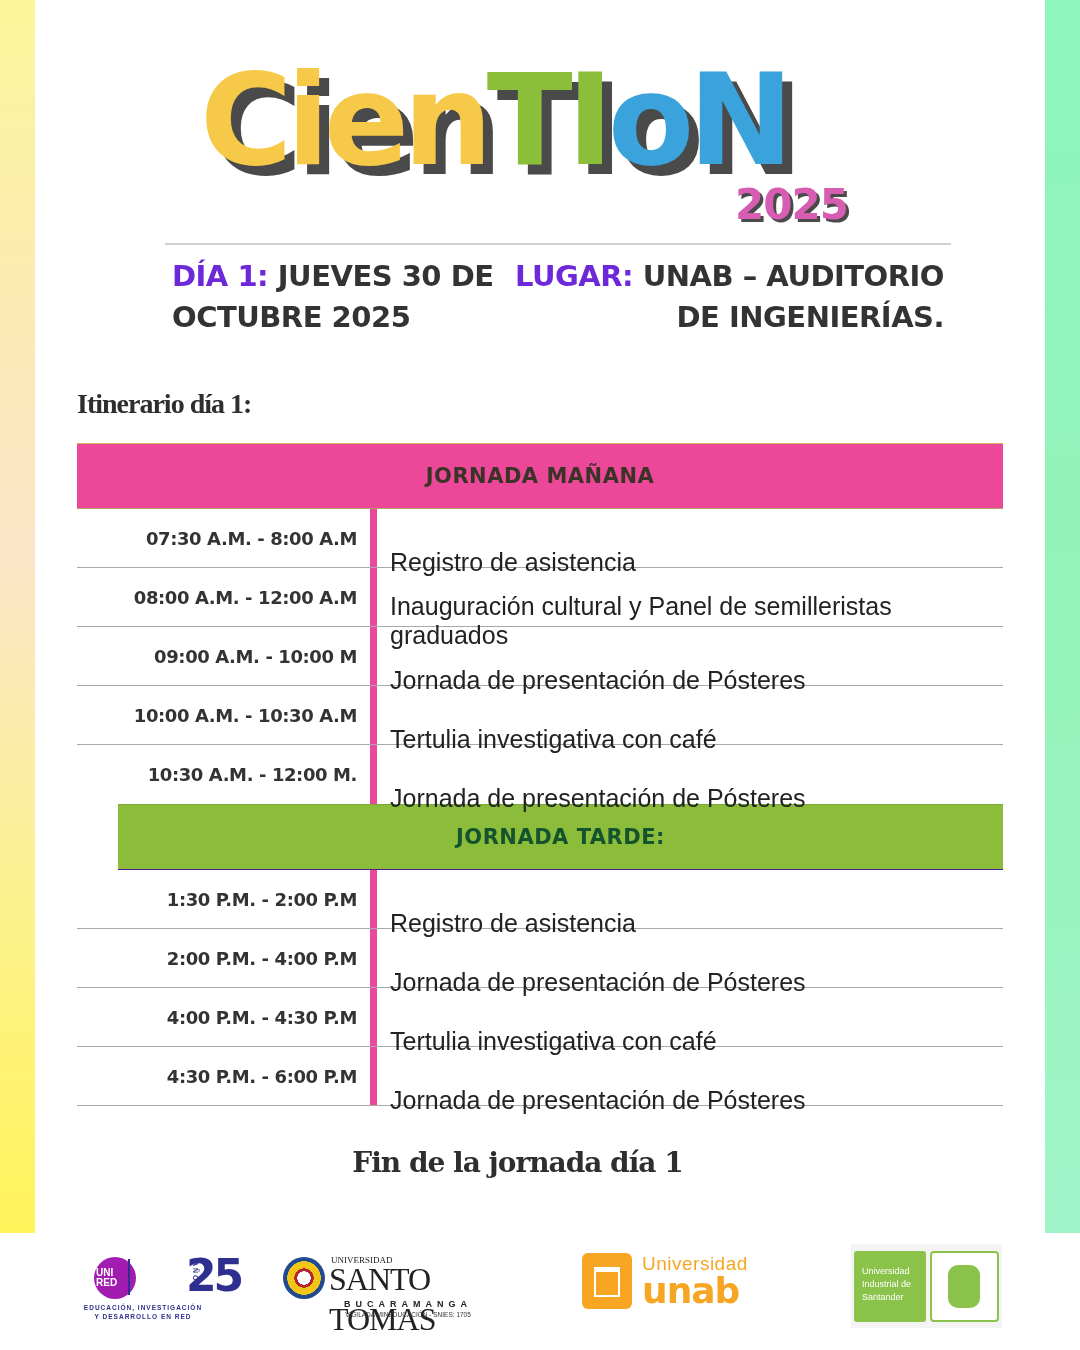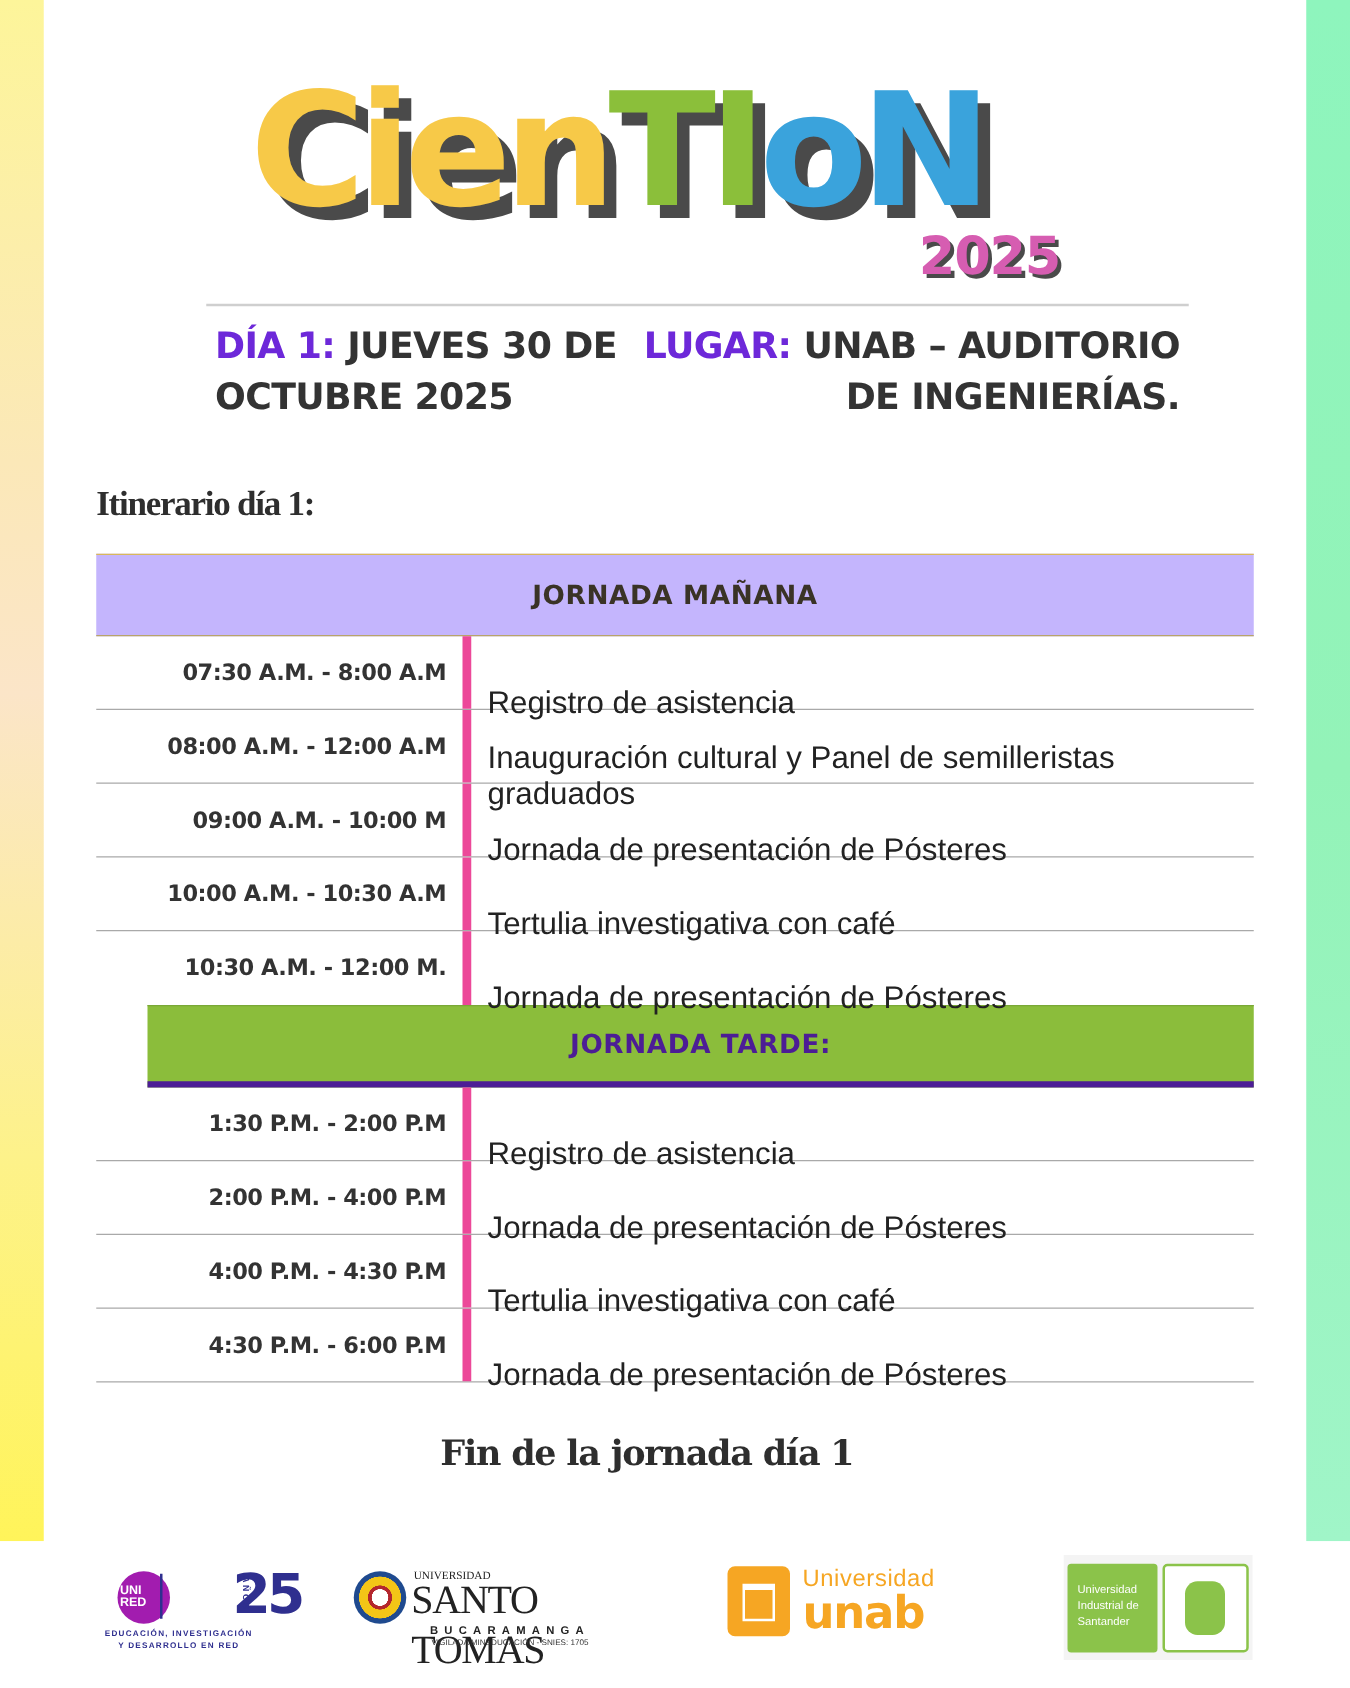--- a/index.html
+++ b/index.html
@@ -42,22 +42,22 @@
   .info-left { left: 172px; width: 340px; }
   .info-right { right: 136px; width: 440px; text-align: right; }
 
   .section-title { position: absolute; left: 77px; top: 388px; font-family: Liberation Serif, serif; font-weight: bold; font-size: 28px; color: #2e2e2e; letter-spacing: -1px; }
 
   .schedule { position: absolute; left: 77px; top: 443px; width: 926px; }
   .band {
     height: 66px; display: flex; align-items: center; justify-content: center;
     font-family: "DejaVu Sans", sans-serif; font-weight: bold; font-size: 21px; letter-spacing: 0.5px;
   }
-  .band.morning { background: #c4b5fd; color: #3a3326; border-top: 1px solid #d9b85a; border-bottom: 1px solid #b8a46a; }
-  .band.afternoon { background: #8bbd3b; color: #4c1d95; border-top: 1px solid #7aa836; border-bottom: 5px solid #4c1d95; margin-left: 41px; }
+  .band.morning { background: #ec4899; color: #3a3326; border-top: 1px solid #d9b85a; border-bottom: 1px solid #b8a46a; }
+  .band.afternoon { background: #8bbd3b; color: #14532d; border-top: 1px solid #7aa836; border-bottom: 1px solid #4c1d95; margin-left: 41px; }
   .row { display: flex; height: 59px; border-bottom: 1px solid #a9a9a9; }
   .row .time {
     width: 300px; border-right: 7px solid #ec4899; text-align: right; padding-right: 13px;
     display: flex; align-items: center; justify-content: flex-end;
     font-family: "DejaVu Sans", sans-serif; font-weight: bold; font-size: 18px; color: #333; letter-spacing: -0.4px;
   }
   .row .activity {
     flex: 1; padding-left: 13px; display: flex; align-items: center;
     font-family: "Liberation Sans", sans-serif; font-size: 25px; color: #222; margin-top: 48px;
   }

